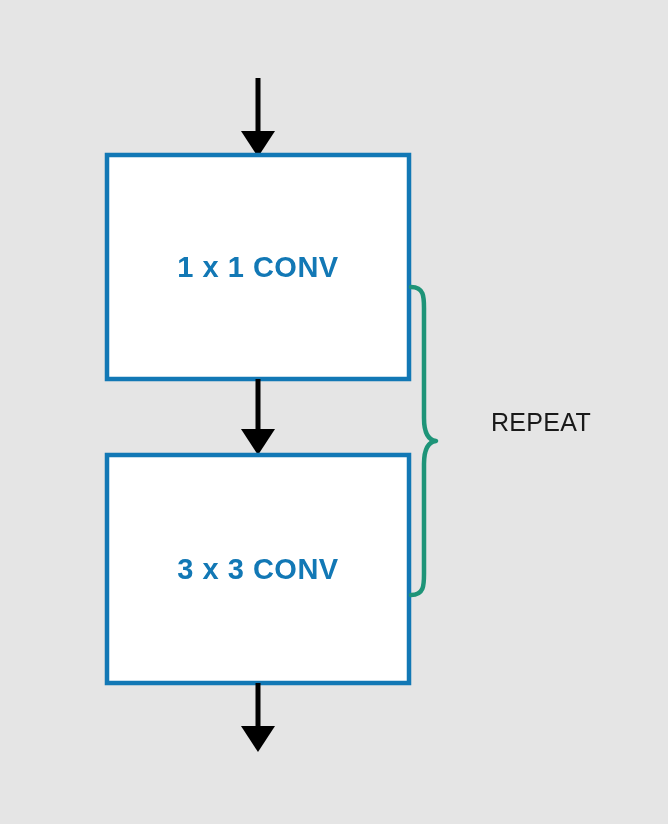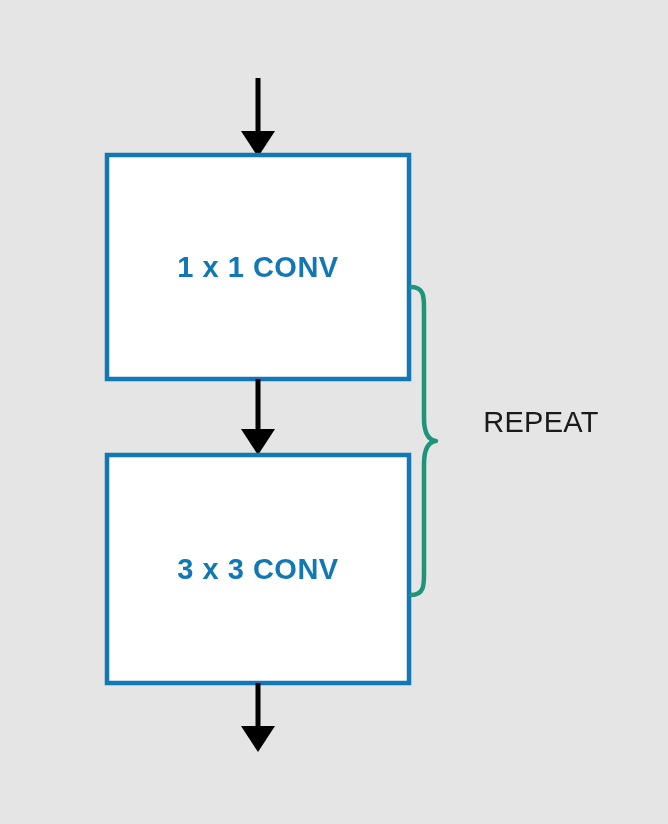--- a/index.html
+++ b/index.html
@@ -26,21 +26,21 @@
     height: 824px;
   }
   .box-label {
     font-family: "Liberation Sans", sans-serif;
     font-size: 29px;
     font-weight: bold;
     letter-spacing: 0.5px;
   }
   .repeat-label {
     font-family: "Liberation Sans", sans-serif;
-    font-size: 29px;
+    font-size: 25px;
     font-weight: normal;
     letter-spacing: 0.3px;
   }
 </style>
 </head>
 <body>
 
 <div id="canvas" style="background: #e5e5e5;">
 
   <svg id="diagram-svg" viewBox="0 0 668 824">

